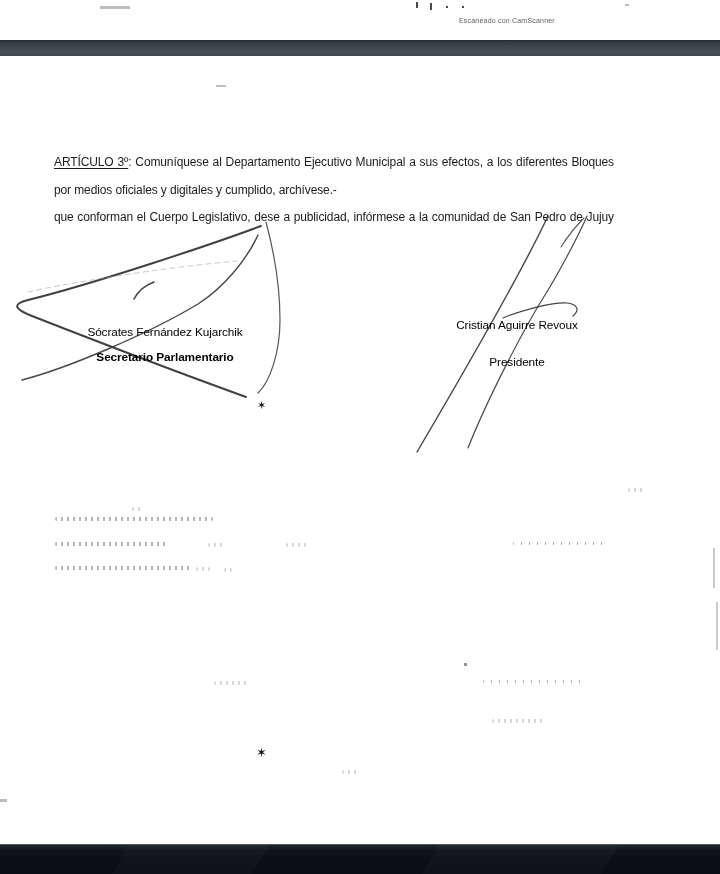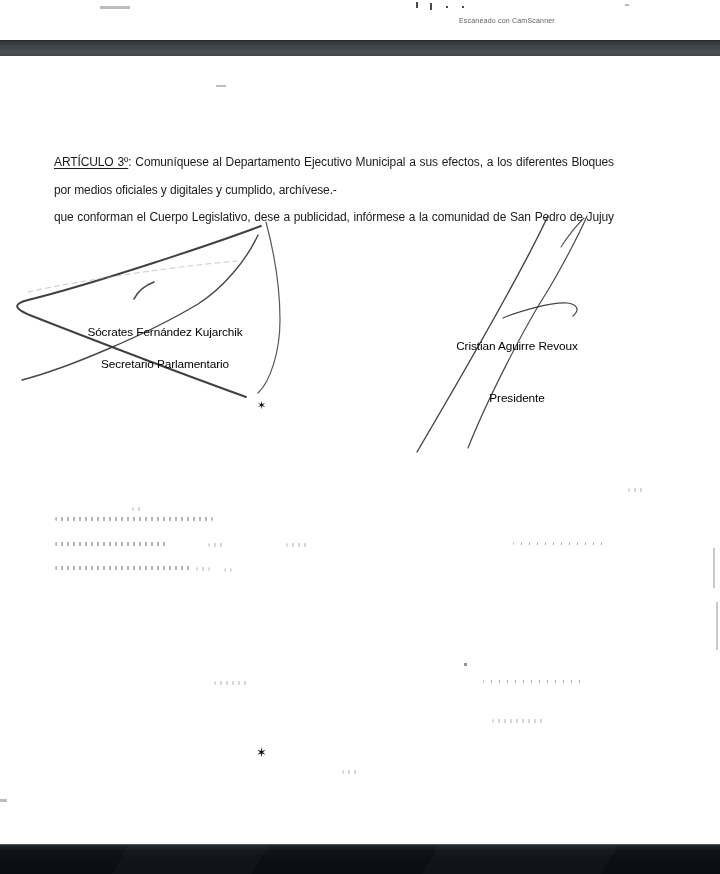--- a/index.html
+++ b/index.html
@@ -120,25 +120,25 @@
 
   <svg class="sig" style="left:405px; top:210px;" width="200" height="248" viewBox="0 0 200 248">
     <path d="M143 6 C120 55 72 140 12 242" stroke="#303030" stroke-width="1.4" opacity="0.9"></path>
     <path d="M182 6 C174 25 152 66 140 85 C118 120 82 190 63 238" stroke="#353535" stroke-width="1.2" opacity="0.9"></path>
     <path d="M156 37 C163 26 172 15 179 8" stroke="#3a3a3a" stroke-width="1.1" opacity="0.85"></path>
     <path d="M98 108 C112 102 145 92 162 93 C171 94 176 99 168 106" stroke="#303030" stroke-width="1.2" opacity="0.9"></path>
   </svg>
 
   <div class="sig-block" style="left:60px; top:325px;">
     <div class="sig-name">Sócrates Fernández Kujarchik</div>
-    <div class="sig-title" style="margin-top:18px;">Secretario Parlamentario</div>
+    <div class="sig-title" style="margin-top:11px;font-weight:bold;">Secretario Parlamentario</div>
   </div>
-  <div class="sig-block" style="left:412px; top:339px;">
+  <div class="sig-block" style="left:412px; top:318px;">
     <div class="sig-name">Cristian Aguirre Revoux</div>
-    <div class="sig-title" style="margin-top:38px;">Presidente</div>
+    <div class="sig-title" style="margin-top:23px;">Presidente</div>
   </div>
 
   <div class="star" style="left:257px; top:400px; font-size:11px;">✶</div>
   <div class="star" style="left:256px; top:746px; font-size:13px; font-weight:bold;">✶</div>
 
   <div class="smudge" style="left:55px;  top:517px; width:158px;"></div>
   <div class="smudge faint" style="left:132px; top:507px; width:12px;"></div>
   <div class="smudge" style="left:55px;  top:542px; width:114px;"></div>
   <div class="smudge faint" style="left:208px; top:543px; width:16px;"></div>
   <div class="smudge faint" style="left:286px; top:543px; width:22px;"></div>

